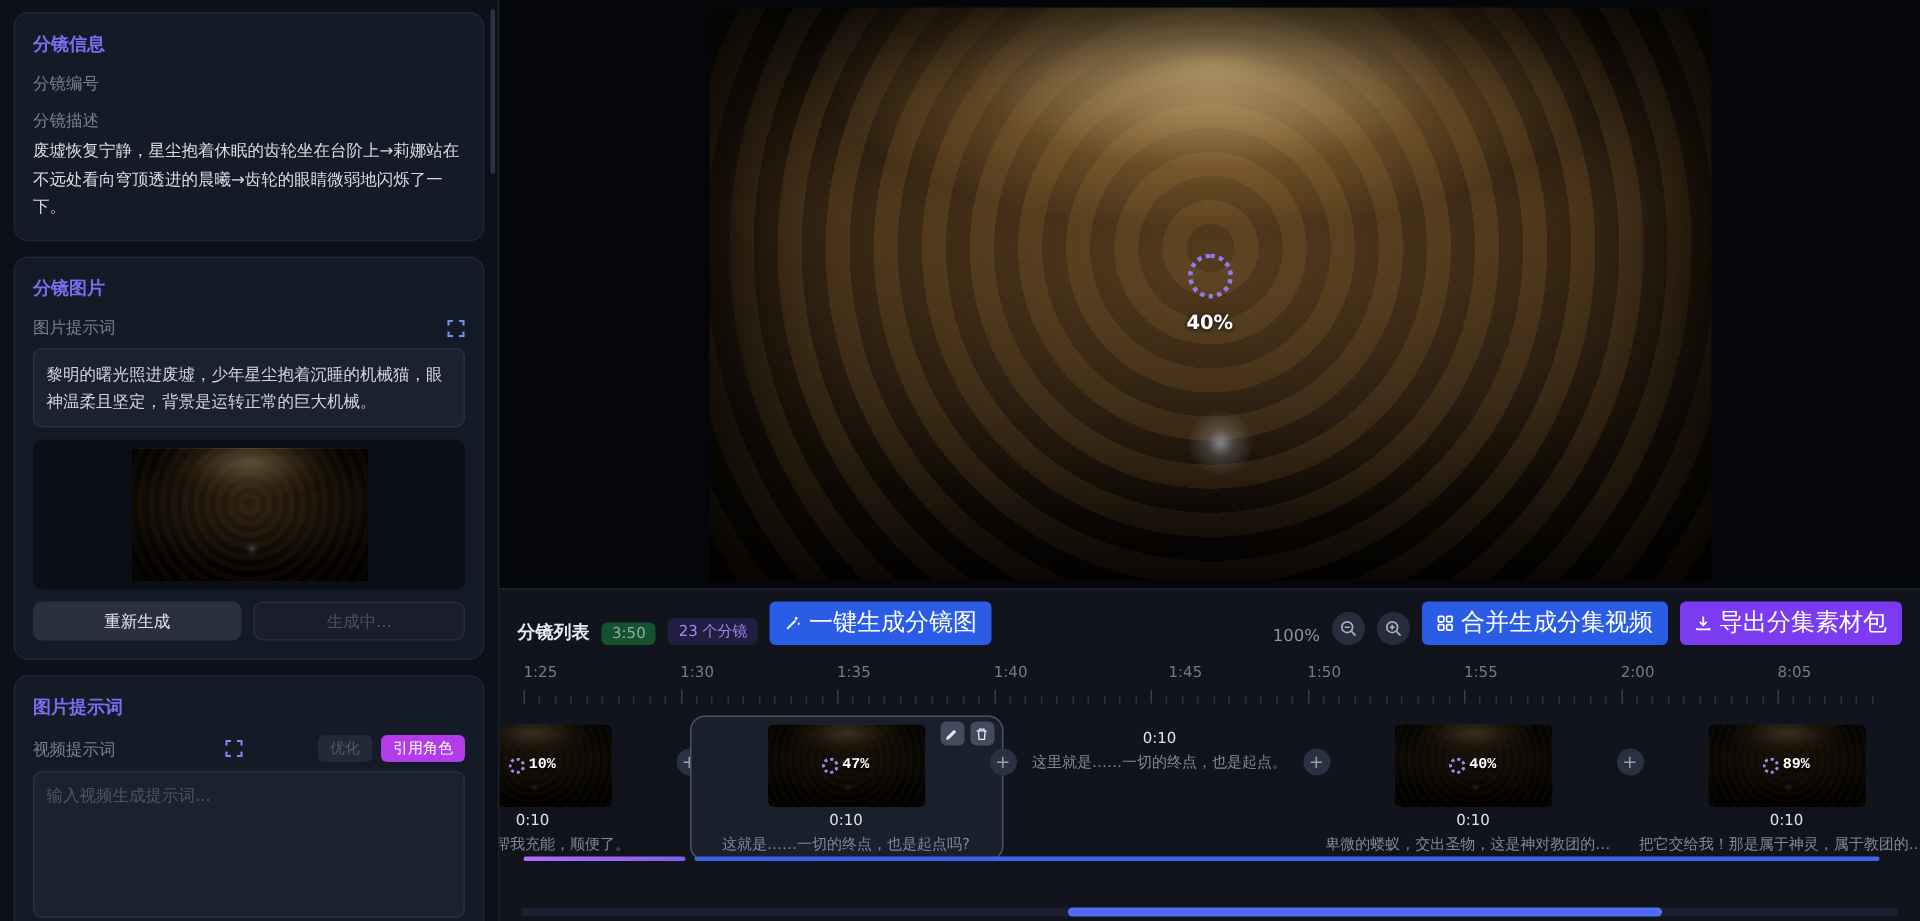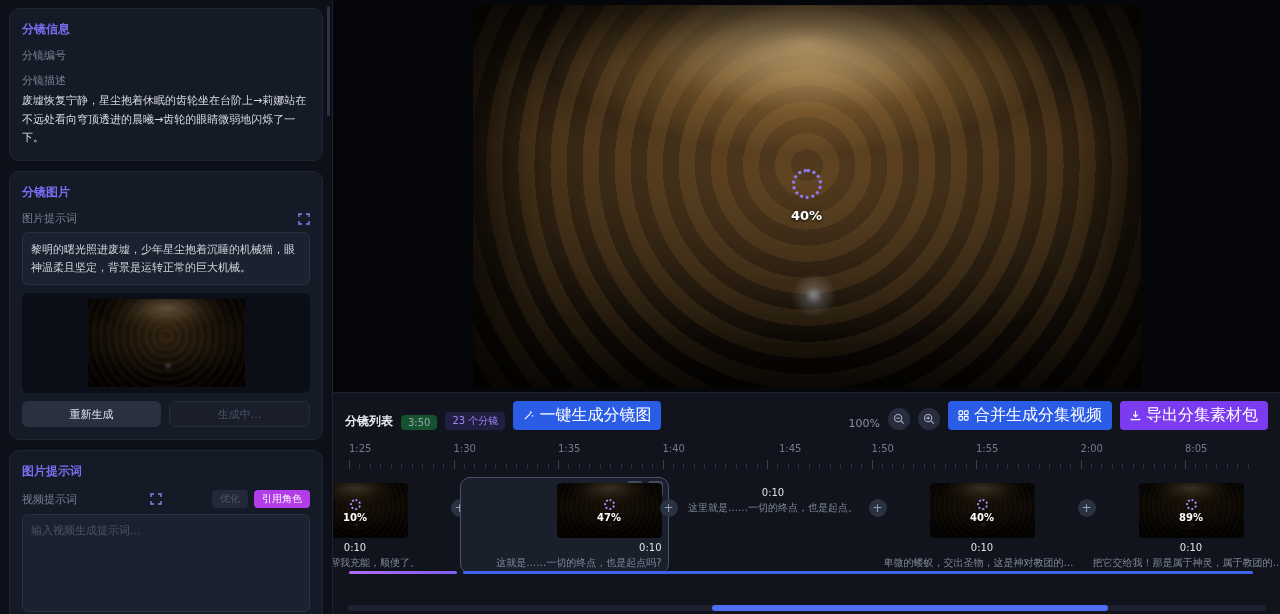--- a/index.html
+++ b/index.html
@@ -63,23 +63,23 @@
   .circle-btn { width:22px; height:22px; border-radius:50%; background:#272d3c; display:inline-flex; align-items:center; justify-content:center; color:#aab2c2; cursor:pointer; }
 
   #ruler { position:absolute; top:50px; left:0; right:0; height:26px; }
   .ruler-label { position:absolute; top:0; font-size:10px; color:#707a8c; }
   .tick { position:absolute; bottom:0; width:1px; height:5px; background:#2b3242; }
   .tick.major { height:9px; background:#39404f; }
 
   #clips { position:absolute; top:84px; left:0; right:0; height:104px; }
   .clip-slot { position:absolute; top:0; width:209px; display:flex; flex-direction:column; align-items:center; }
   .clip-card { display:flex; flex-direction:column; align-items:center; padding:5px 6px 3px; position:relative; width:100%; border:1px solid transparent; }
-  .clip-slot.selected .clip-card { border:1px solid #4a5265; background:#1a1f2c; border-radius:10px;align-items:flex-end; }
+  .clip-slot.selected .clip-card { border:1px solid #4a5265; background:#1a1f2c; border-radius:10px; }
   .clip-thumb { width:105px; height:55px; border-radius:4px; cursor:pointer; }
-  .clip-overlay { position:absolute; inset:0; display:flex; flex-direction:column; align-items:center; justify-content:center; gap:2px; }
+  .clip-overlay { position:absolute; inset:0; display:flex; align-items:center; justify-content:center; gap:2px;font-family:Liberation Mono, monospace; }
   .clip-progress { color:#fff; font-size:10px; font-weight:bold; text-shadow:0 1px 2px #000; }
   .clip-duration { font-size:10px; color:#dde1e8; margin-top:4px; }
   .clip-caption { font-size:10px; color:#7f8899; margin-top:3px; max-width:197px; white-space:nowrap; overflow:hidden; text-overflow:ellipsis; text-align:center; }
   .clip-actions { position:absolute; top:3px; right:5px; display:none; gap:4px; }
   .clip-slot.selected .clip-actions { display:flex; }
   .mini-btn { width:16px; height:16px; border-radius:4px; background:#434b5e; color:#e7eaf0; display:inline-flex; align-items:center; justify-content:center; cursor:pointer; }
   .plus-btn { position:absolute; top:22px; width:18px; height:18px; border-radius:50%; background:#2a3140; color:#97a0b0; font-size:12px; line-height:18px; text-align:center; cursor:pointer; }
 
   .status-line { position:absolute; top:178px; height:3px; border-radius:2px; }
   .status-line.purple { left:16px; width:108px; background:linear-gradient(90deg,#b06ef7,#7f5ef0); }

